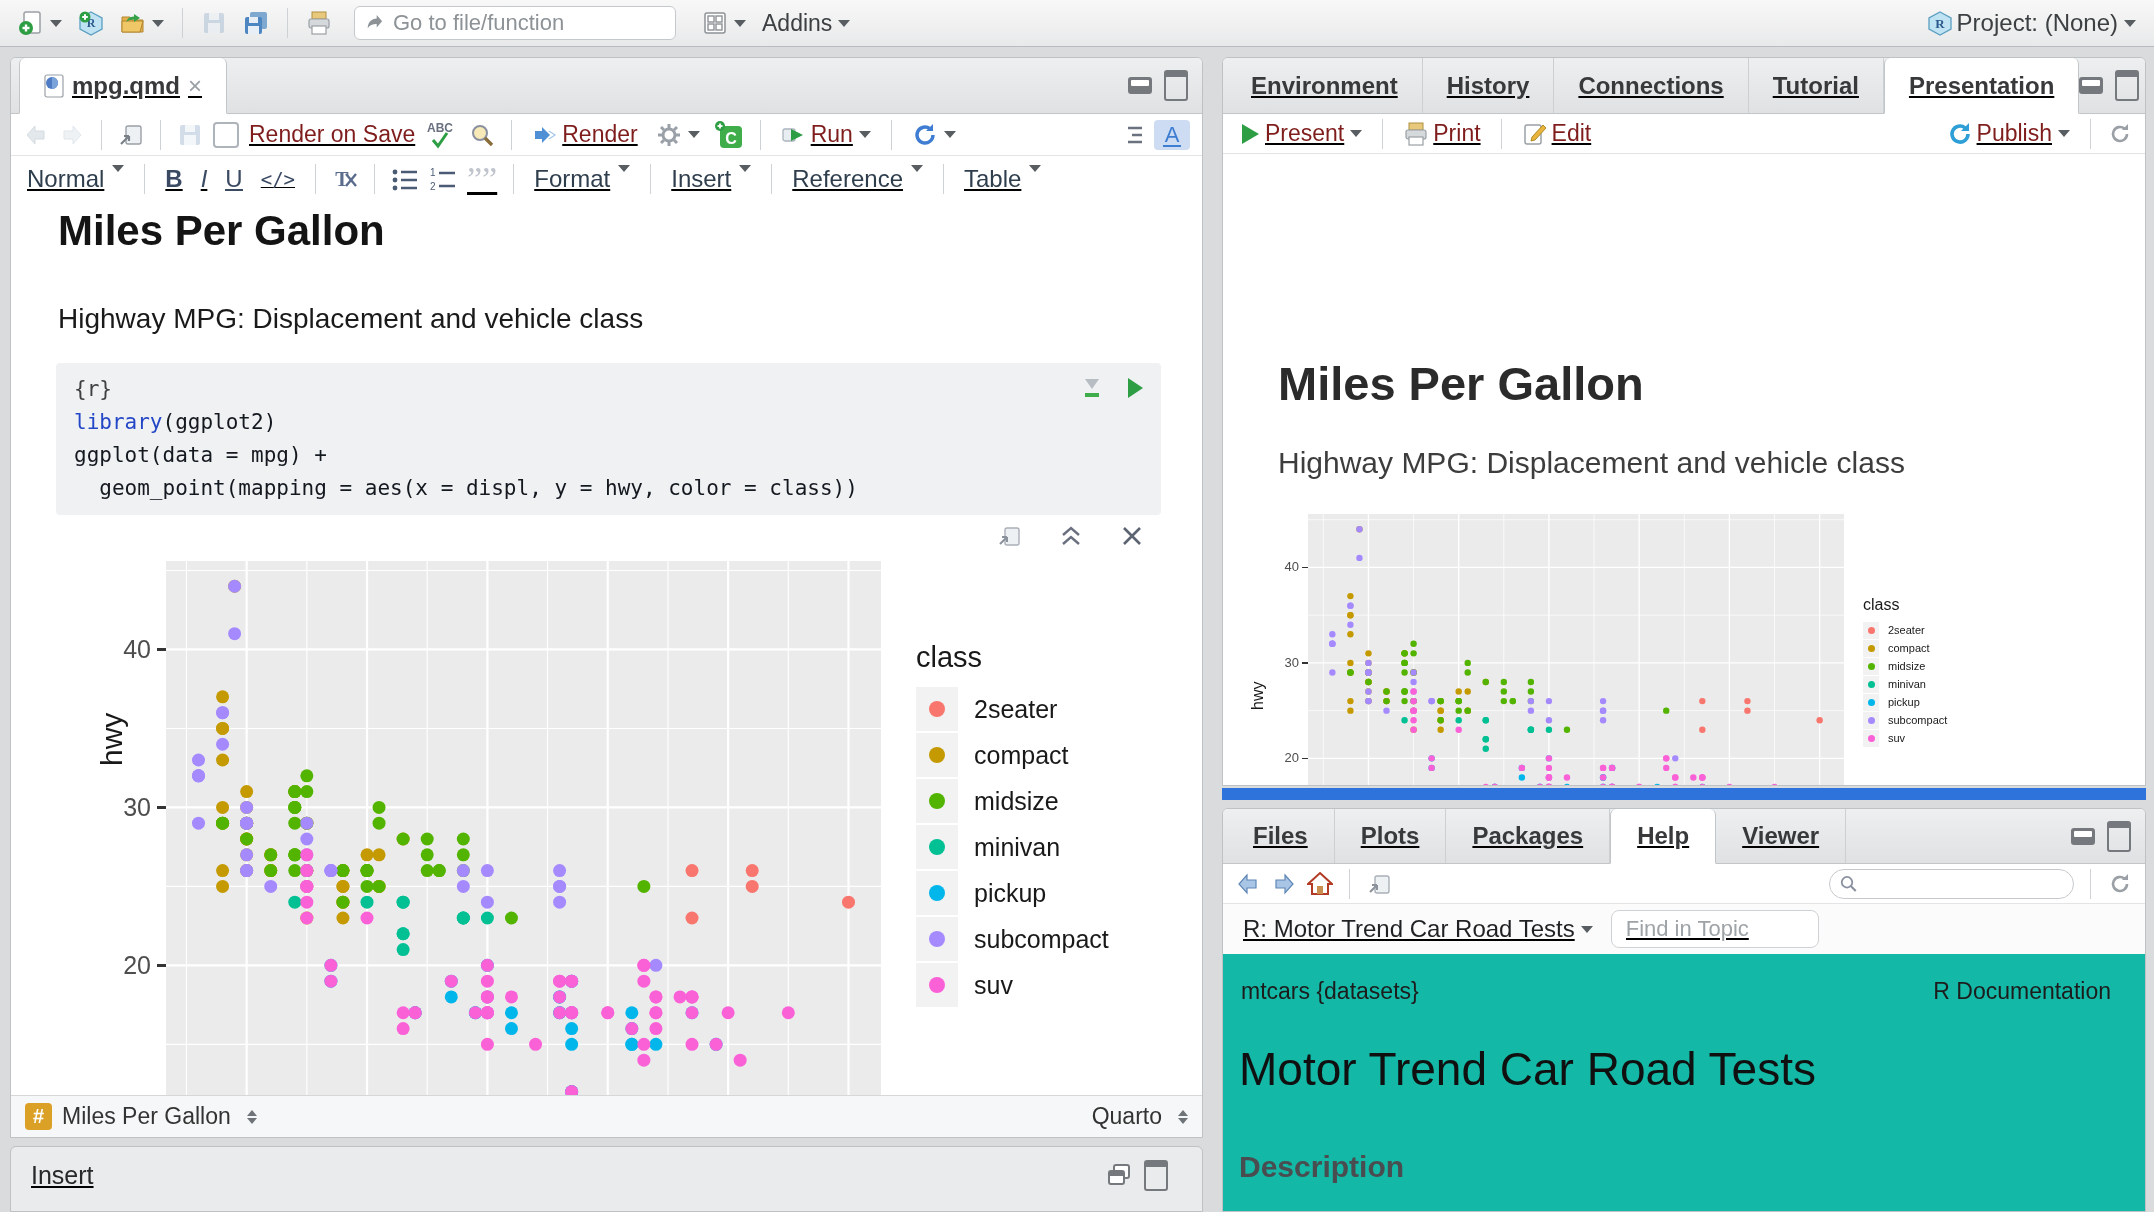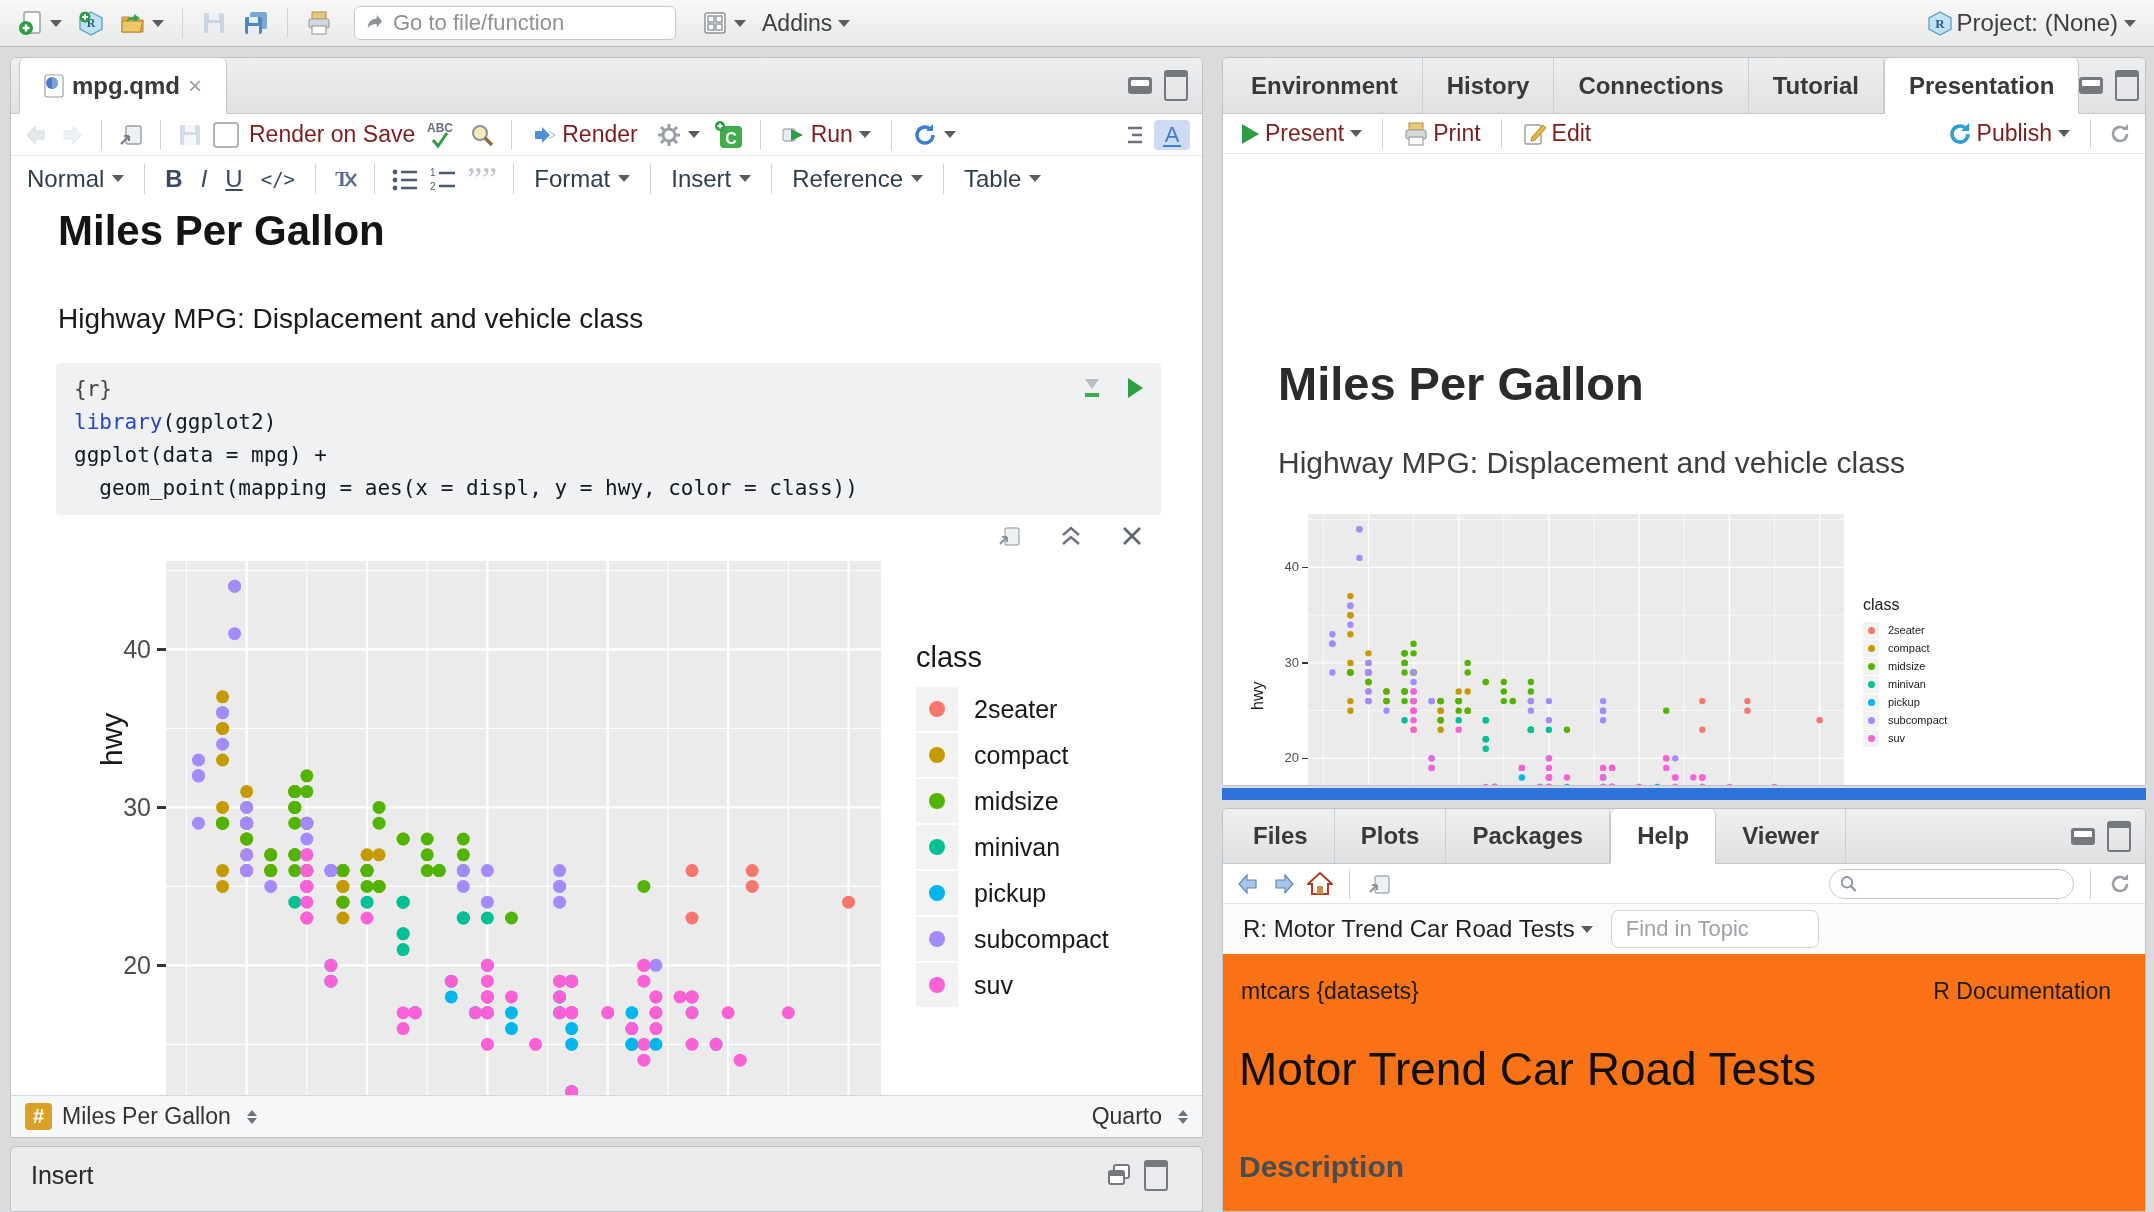--- a/index.html
+++ b/index.html
@@ -9,36 +9,36 @@
   .top-toolbar{position:absolute;left:0;top:0;width:2154px;height:47px;background:linear-gradient(#f8f8f8,#e8e9ea);border-bottom:1px solid #b9bcbe;display:flex;align-items:center;padding:0 14px;box-sizing:border-box;gap:8px;}
   .tbtn{display:flex;align-items:center;gap:4px;padding:2px 4px;border-radius:3px;}
   .caret{width:0;height:0;border-left:6px solid transparent;border-right:6px solid transparent;border-top:7px solid #585d61;margin-left:2px;}
   .vsep{width:1px;height:30px;background:#cfd2d4;margin:0 6px;}
   .goto-box{display:flex;align-items:center;gap:8px;background:#fff;border:1px solid #c6c9cc;border-radius:6px;height:32px;width:300px;padding:0 10px;margin-left:10px;}
   .goto-box input{border:none;outline:none;font-size:22px;color:#333;width:100%;font-family:"Liberation Sans",sans-serif;background:transparent;}
   .goto-box input::placeholder{color:#8d9296;}
   .tool-label{font-size:23px;color:#3c4043;}
   .spacer{flex:1;}
   
-  .pane{position:absolute;background:#fff;border:1px solid #bfc2c5;border-radius:6px 6px 0 0;box-sizing:border-box;overflow:hidden;}
+  .pane{position:absolute;background:#fff;border:1px solid #bfc2c5;border-radius:6px 6px 0 0;box-sizing:border-box;overflow:hidden;text-decoration:underline;}
   .tabbar{height:55px;background:linear-gradient(#edeff0,#dfe1e3);border-bottom:1px solid #c3c6c8;display:flex;align-items:stretch;position:relative;}
   .tab{display:flex;align-items:center;gap:8px;padding:0 24px;font-size:24px;font-weight:600;color:#37393b;border-right:1px solid #cdd0d2;}
   .tab.active{background:#fff;border-right:1px solid #c3c6c8;border-left:1px solid #c3c6c8;border-radius:6px 6px 0 0;margin-bottom:-1px;border-bottom:1px solid #fff;}
   .win-icons{margin-left:auto;display:flex;align-items:center;gap:12px;padding-right:14px;}
   .ic-min{width:24px;height:17px;background:#75797d;border-radius:3px;position:relative;}
   .ic-min::after{content:"";position:absolute;left:3px;right:3px;top:3px;height:6px;background:#fff;border-radius:1px;}
   .ic-max{width:20px;height:22px;border:2.5px solid #75797d;border-radius:3px;border-top-width:7px;}
   .toolbar-row{display:flex;align-items:center;padding:0 12px;gap:10px;background:#fff;border-bottom:1px solid #e2e4e6;box-sizing:border-box;}
   .tb-label{font-size:23px;color:#7f1d1d;}
   .icon26{width:26px;height:26px;display:inline-block;}
   
   #editor-pane{left:10px;top:57px;width:1193px;height:1081px;}
   .ed-toolbar{height:42px;}
   .fmt-toolbar{height:46px;border-bottom:1px solid #d7d9db;}
-  .fmt-item{font-size:24px;color:#2f3e4d;display:flex;align-items:center;gap:6px;padding:0 4px;}
+  .fmt-item{font-size:24px;color:#2f3e4d;display:flex;gap:6px;padding:0 4px;}
   .ed-content{position:absolute;left:0;top:143px;width:1191px;height:896px;background:#fff;overflow:hidden;}
   .doc-h1{position:absolute;left:47px;top:6px;font-size:42px;font-weight:bold;color:#141414;}
   .doc-p{position:absolute;left:47px;top:102px;font-size:28px;color:#1a1a1a;}
   .chunk{position:absolute;left:45px;top:162px;width:1069px;background:#eff1f3;border-radius:4px;padding:10px 18px;font-family:"DejaVu Sans Mono",monospace;font-size:21px;line-height:33px;color:#14181f;}
   .chunk .kw{color:#2447c7;}
   .chunk-icons{position:absolute;right:16px;top:12px;display:flex;gap:22px;align-items:center;}
   .out-icons{position:absolute;left:985px;top:322px;display:flex;gap:36px;align-items:center;color:#6a7080;}
   .plot-panel{position:absolute;left:155px;top:360px;}
   .ytick-label{position:absolute;width:42px;text-align:right;font-size:25px;color:#4d4d4d;line-height:28px;}
   .tickmark-y{position:absolute;width:9px;height:3px;background:#333;}
@@ -79,21 +79,21 @@
   
   #rb-pane{left:1222px;top:808px;width:924px;height:404px;}
   .rb-tabbar .tab{padding:0 26px;}
   .rb-toolbar{height:40px;}
   .help-search{display:flex;align-items:center;gap:6px;background:#fff;border:1px solid #c6c9cc;border-radius:15px;height:30px;width:245px;padding:0 10px;box-sizing:border-box;margin-left:auto;}
   .help-search input{border:none;outline:none;width:100%;font-size:20px;background:transparent;}
   .topicbar{height:50px;border-bottom:1px solid #dcdee0;display:flex;align-items:center;gap:14px;padding:0 16px;background:#fbfbfc;}
   .topic-label{font-size:24px;color:#1f2123;}
   .find-input{width:178px;height:36px;border:1px solid #cfd2d4;border-radius:8px;font-size:22px;padding:0 14px;color:#333;outline:none;}
   .find-input::placeholder{color:#9ea3a7;}
-  .help-content{position:absolute;left:0;top:145px;width:922px;height:259px;background:#f97316;}
+  .help-content{position:absolute;left:0;top:145px;width:922px;height:259px;background:#14b8a6;}
   .help-ref{position:absolute;left:18px;top:24px;font-size:23px;color:#1c1c1c;}
   .help-kind{position:absolute;right:34px;top:24px;font-size:23px;color:#1c1c1c;}
   .help-h1{position:absolute;left:16px;top:88px;font-size:46px;font-weight:400;color:#101010;}
   .help-section{position:absolute;left:16px;top:196px;font-size:30px;font-weight:bold;color:#4a4d50;}
   
   .pale{opacity:.45;}
   svg{display:block;}
 </style>
 </head>
 <body>

